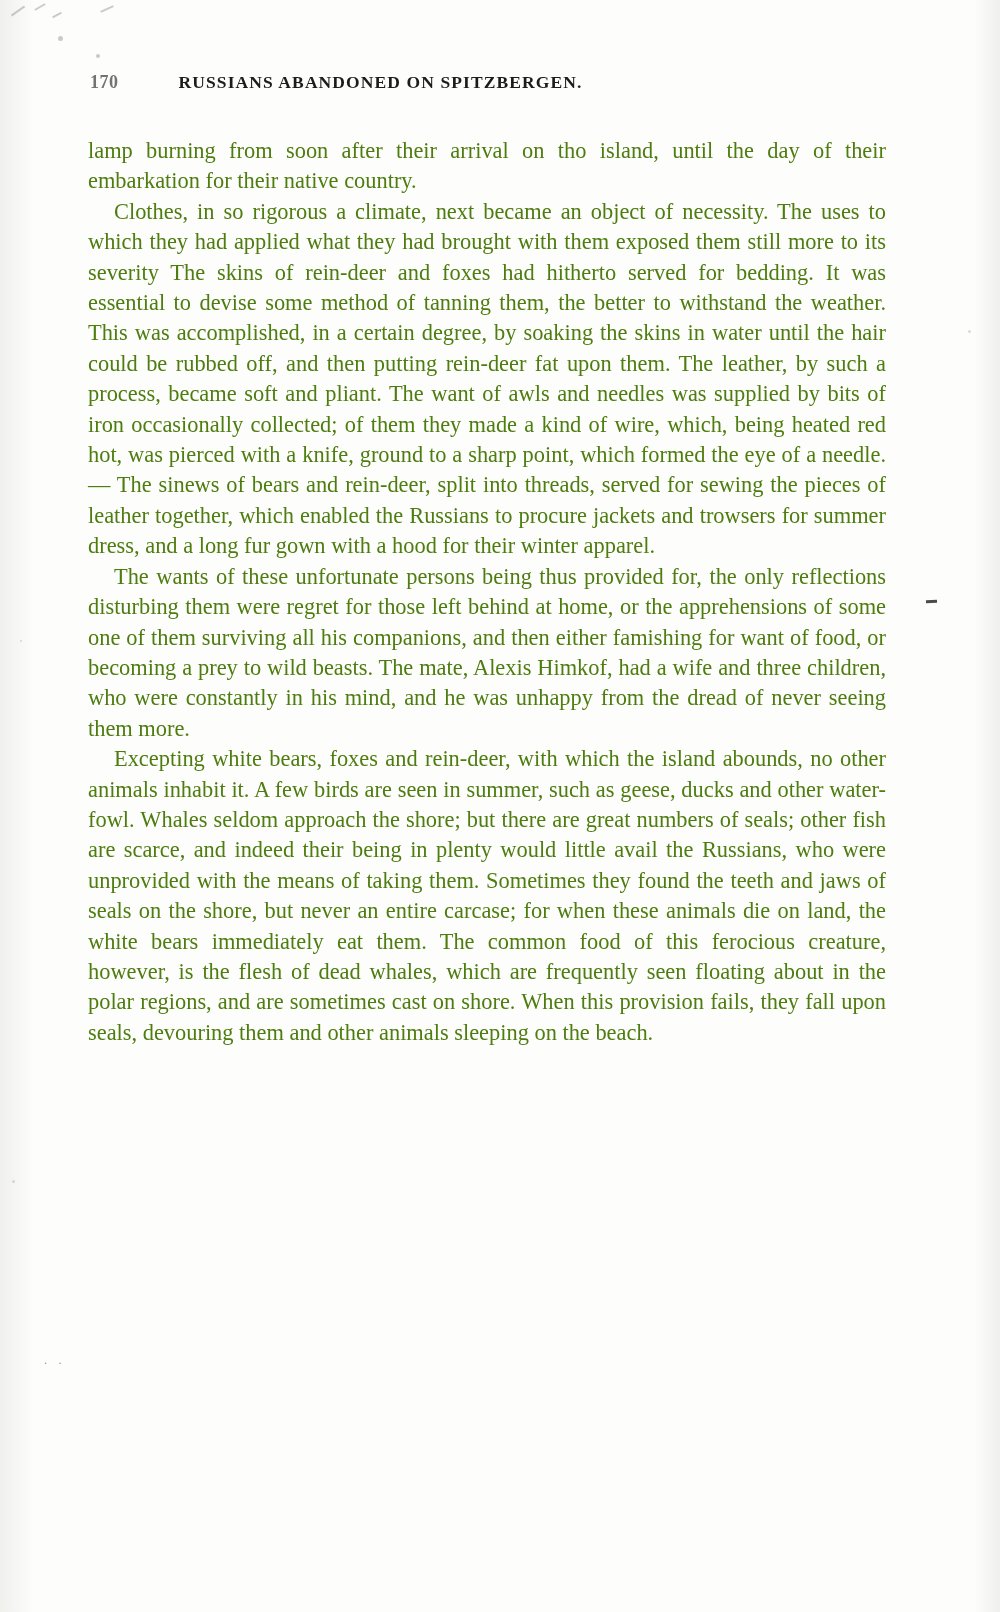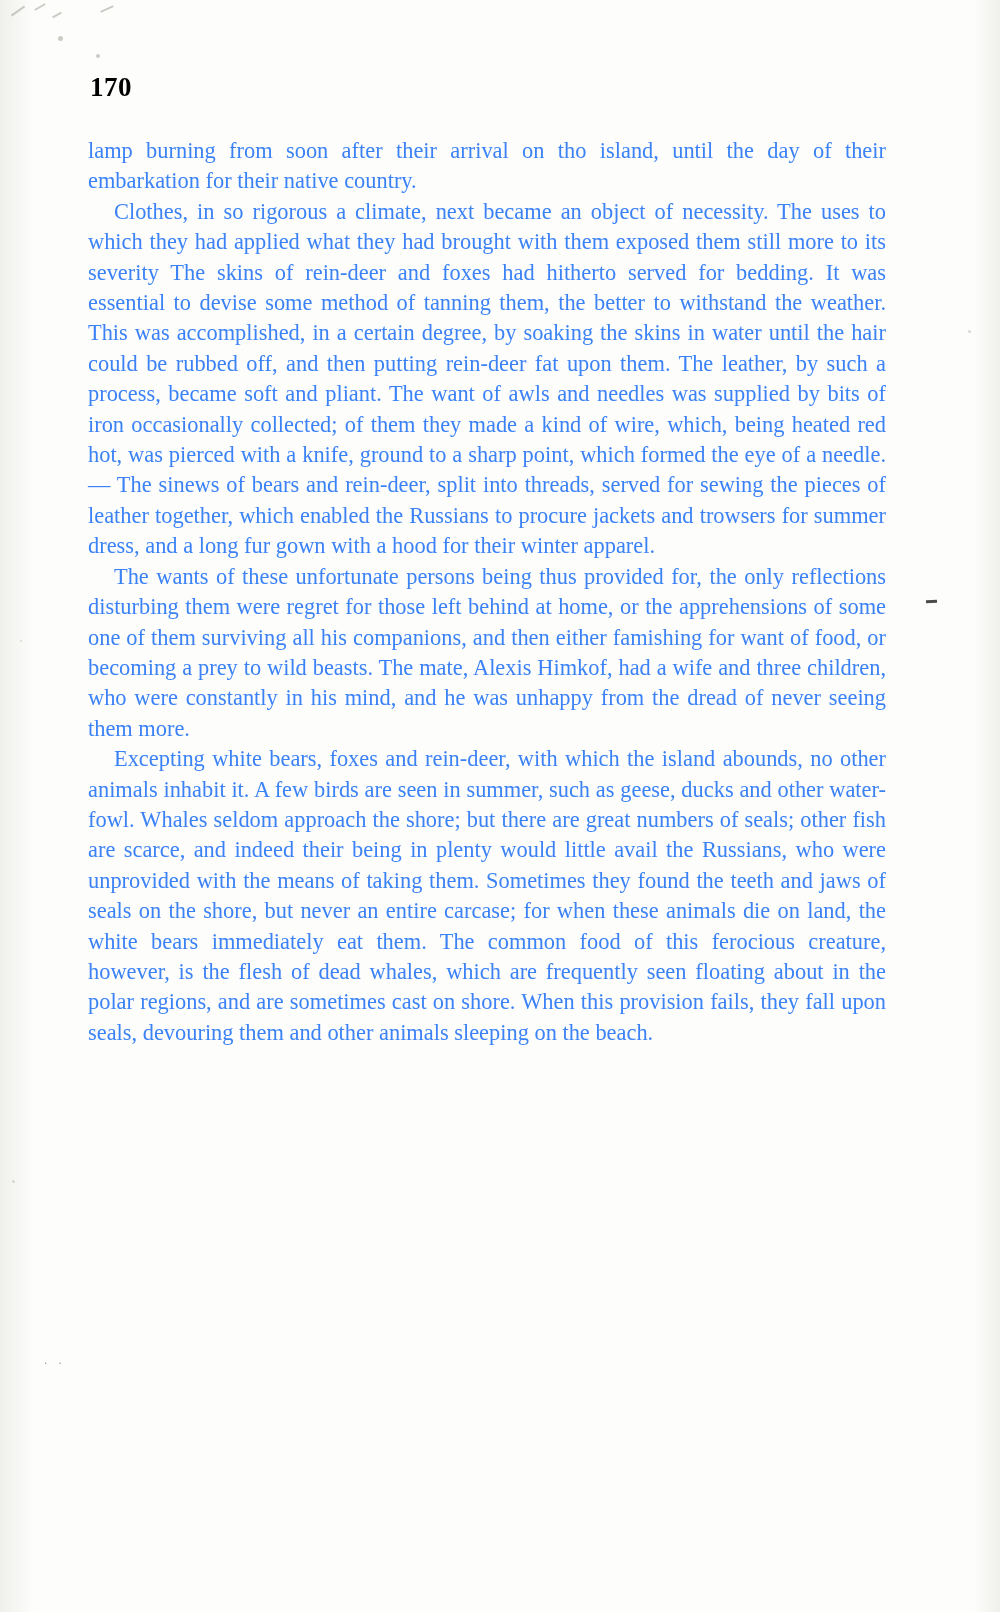--- a/index.html
+++ b/index.html
@@ -31,24 +31,24 @@
   }
   .header {
     position: absolute;
     left: 90px;
     top: 72px;
     width: 790px;
     display: flex;
     align-items: baseline;
   }
   .folio {
-    font-size: 27px;
+    font-size: 18px;
     font-weight: bold;
     letter-spacing: .5px;
-    color: #000000;
+    color: #737373;
   }
   .running-title {
     margin-left: 60px;
     font-size: 17.5px;
     font-weight: bold;
     letter-spacing: 1.1px;
     color: #1c1c1c;
     font-variant: small-caps;
     text-transform: uppercase;
   }
@@ -60,21 +60,21 @@
     left: 88px;
     top: 136px;
     width: 798px;
   }
   p.para {
     margin: 0;
     font-size: 22.4px;
     line-height: 30.4px;
     text-align: justify;
     text-justify: inter-word;
-    color: #3b82f6;
+    color: #4d7c0f;
     -webkit-font-smoothing: none;
   }
   p.para.indent {
     text-indent: 26px;
   }
   .marginal-dash {
     position: absolute;
     left: 926px;
     top: 600px;
     width: 11px;
@@ -140,20 +140,23 @@
     <span style="left:50px; top:32px; width:5px;  height:5px; border-radius:50%;"></span>
     <span style="left:88px; top:50px; width:4px;  height:4px; border-radius:50%;"></span>
   </div>
 
   <div class="speck" style="left:12px; top:1180px; width:3px; height:3px;"></div>
   <div class="speck" style="left:968px; top:330px; width:3px; height:3px;"></div>
   <div class="speck" style="left:20px; top:640px; width:2px; height:2px;"></div>
 
   <div class="header">
     <div class="folio">170</div>
+    <div class="running-title">
+      <span>RUSSIANS ABANDONED ON SPITZBERGEN</span><span class="trail">.</span>
+    </div>
   </div>
 
   <div class="body-col">
     <p class="para">lamp burning from soon after their arrival on tho island, until the day of their embarkation for their native country.</p>
     <p class="para indent">Clothes, in so rigorous a climate, next became an object of necessity. The uses to which they had applied what they had brought with them exposed them still more to its severity The skins of rein-deer and foxes had hitherto served for bedding. It was essential to devise some method of tanning them, the better to withstand the weather. This was accomplished, in a certain degree, by soaking the skins in water until the hair could be rubbed off, and then putting rein-deer fat upon them. The leather, by such a process, became soft and pliant. The want of awls and needles was supplied by bits of iron occasionally collected; of them they made a kind of wire, which, being heated red hot, was pierced with a knife, ground to a sharp point, which formed the eye of a needle.— The sinews of bears and rein-deer, split into threads, served for sewing the pieces of leather together, which enabled the Russians to procure jackets and trowsers for summer dress, and a long fur gown with a hood for their winter apparel.</p>
     <p class="para indent">The wants of these unfortunate persons being thus provided for, the only reflections disturbing them were regret for those left behind at home, or the apprehensions of some one of them surviving all his companions, and then either famishing for want of food, or becoming a prey to wild beasts. The mate, Alexis Himkof, had a wife and three children, who were constantly in his mind, and he was unhappy from the dread of never seeing them more.</p>
     <p class="para indent">Excepting white bears, foxes and rein-deer, with which the island abounds, no other animals inhabit it. A few birds are seen in summer, such as geese, ducks and other water-fowl. Whales seldom approach the shore; but there are great numbers of seals; other fish are scarce, and indeed their being in plenty would little avail the Russians, who were unprovided with the means of taking them. Sometimes they found the teeth and jaws of seals on the shore, but never an entire carcase; for when these animals die on land, the white bears immediately eat them. The common food of this ferocious creature, however, is the flesh of dead whales, which are frequently seen floating about in the polar regions, and are sometimes cast on shore. When this provision fails, they fall upon seals, devouring them and other animals sleeping on the beach.</p>
   </div>
 
   <div class="marginal-dash"></div>

